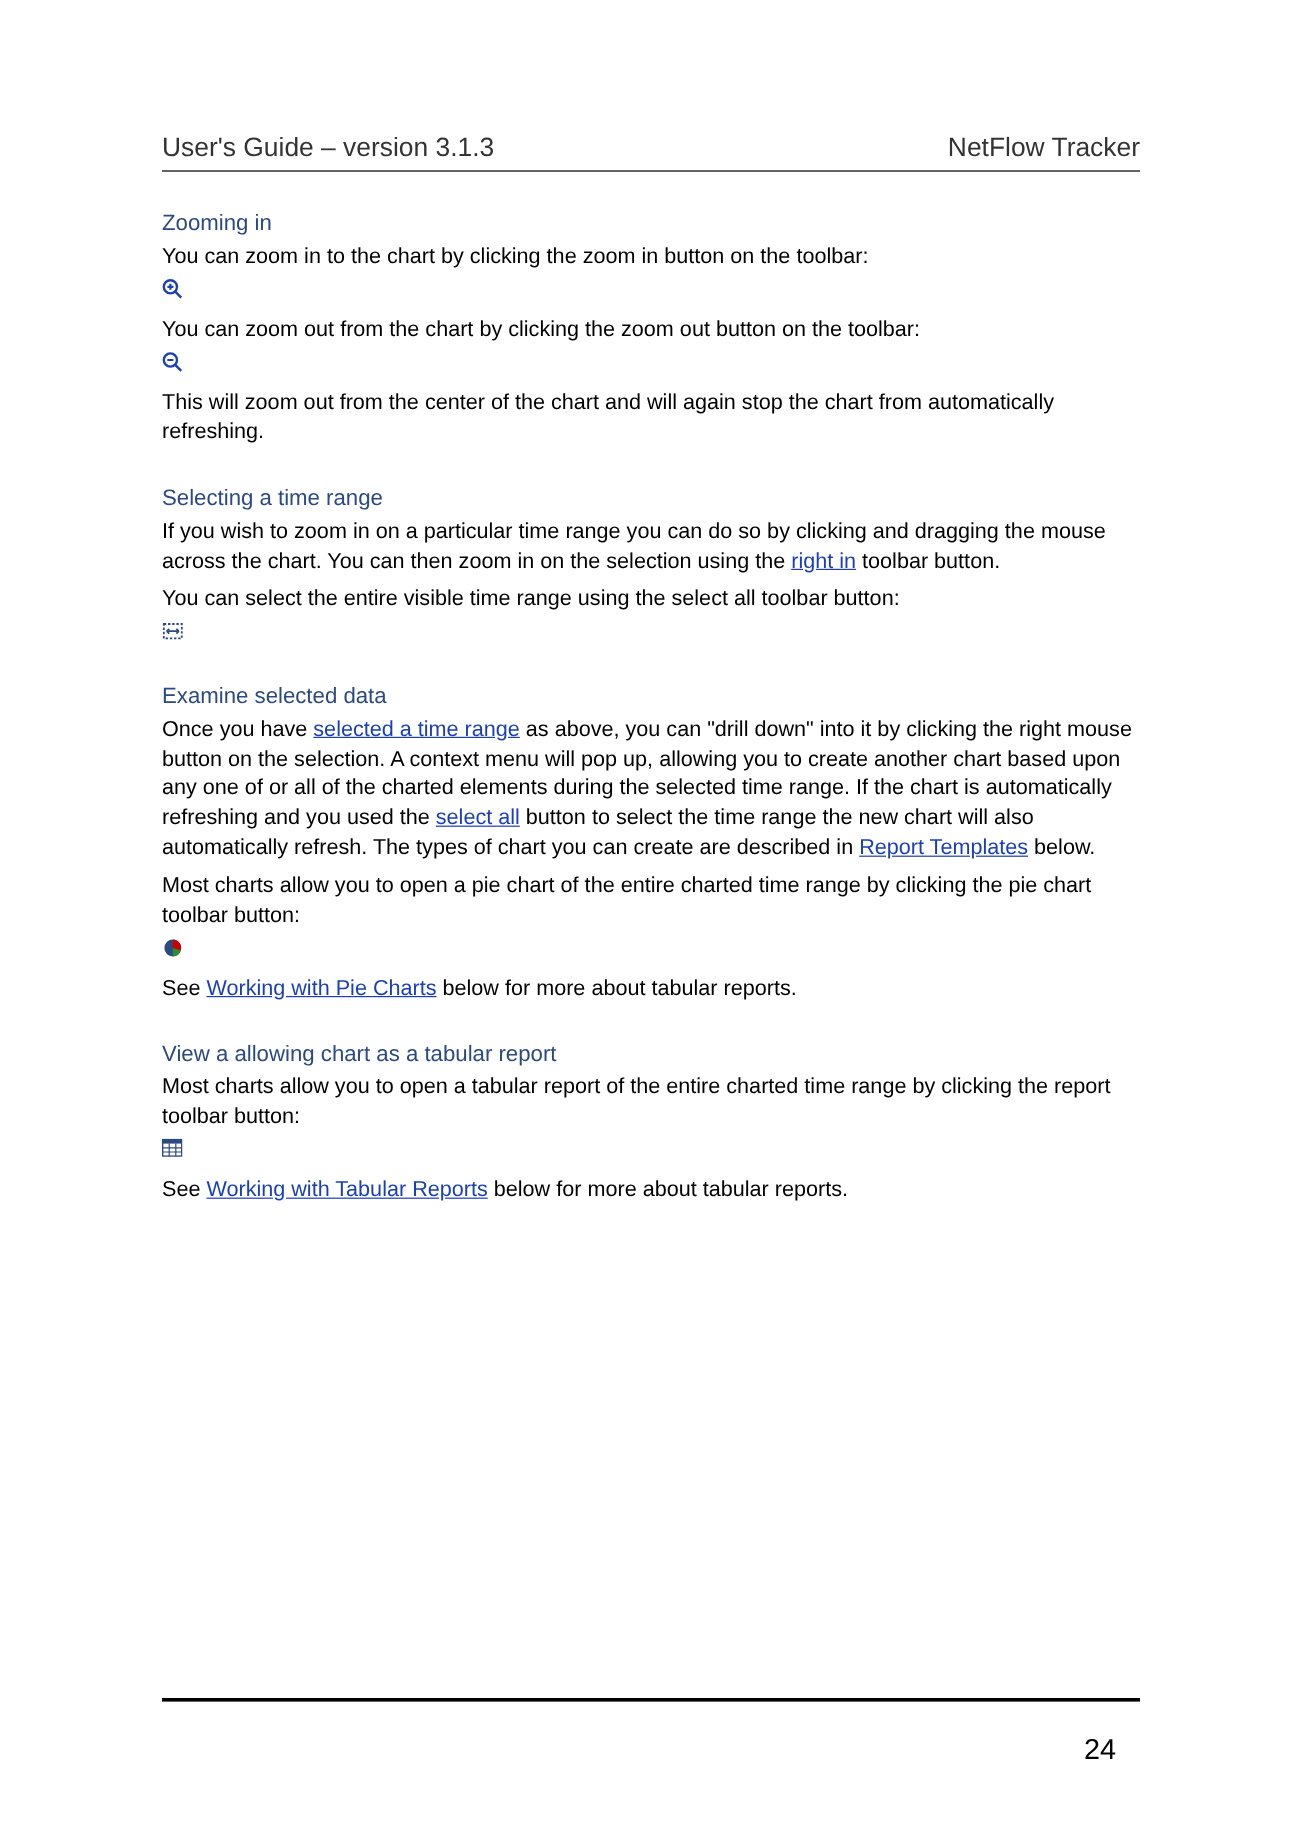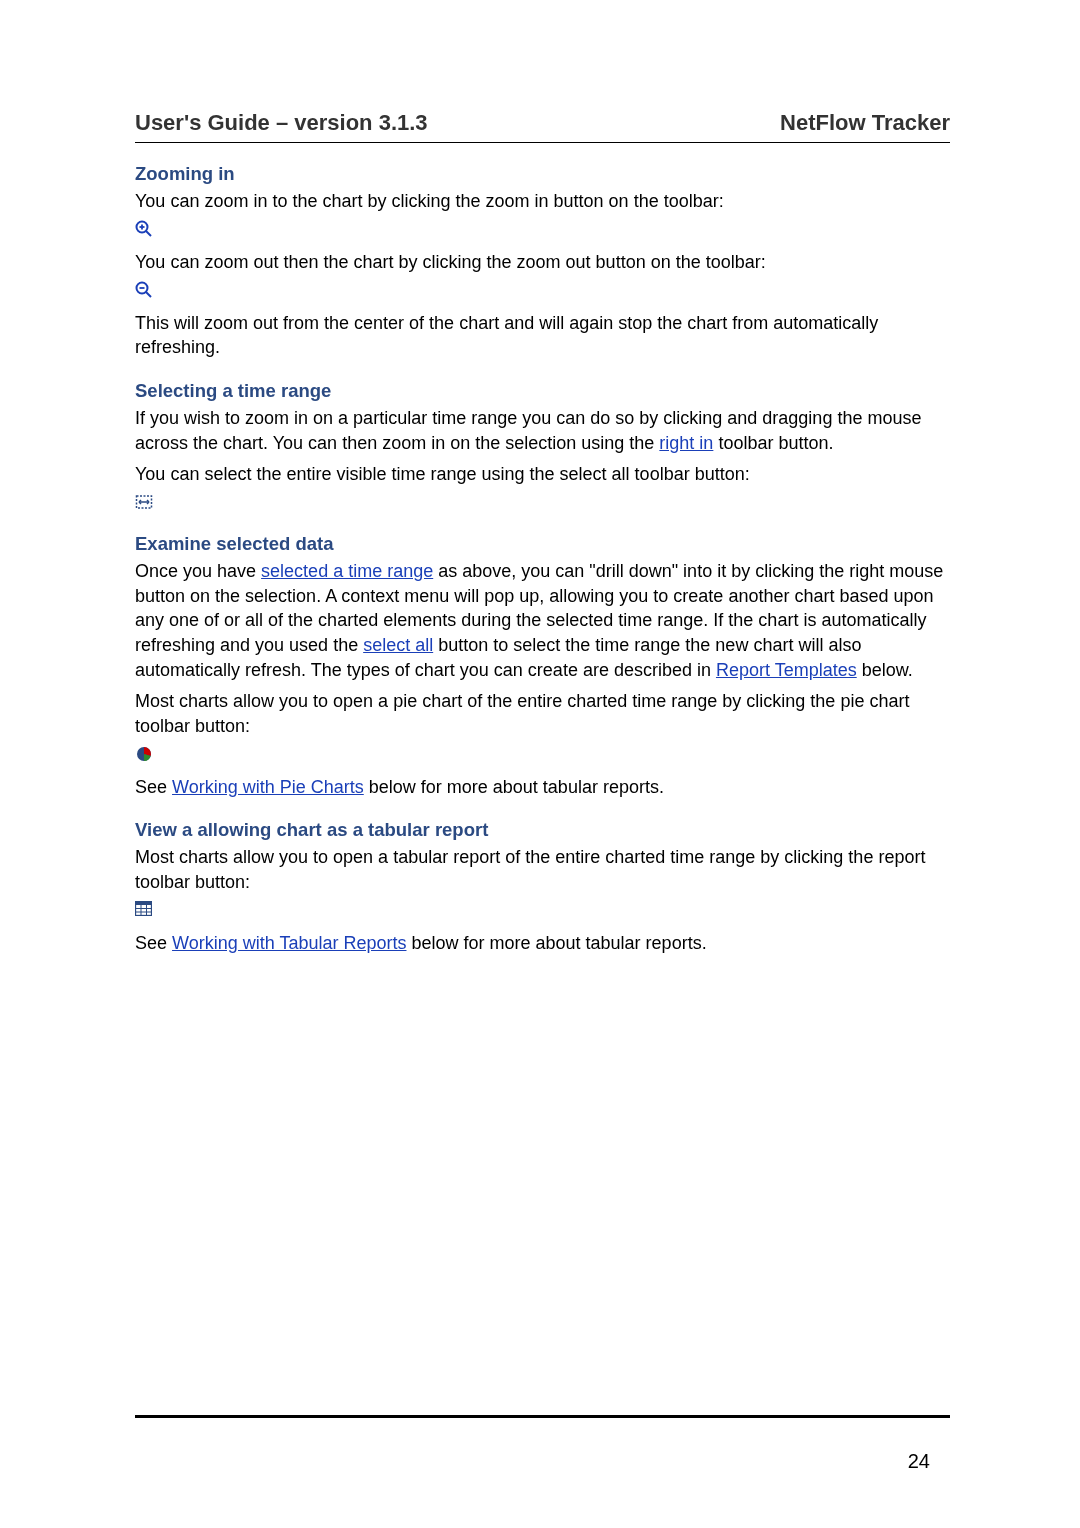--- a/index.html
+++ b/index.html
@@ -18,27 +18,26 @@
   }
   .header-row {
     display: flex;
     justify-content: space-between;
     align-items: baseline;
     font-size: 22px;
     color: #333;
     padding-bottom: 6px;
     border-bottom: 1.5px solid #000;
     margin-bottom: 18px;
-    font-weight: bold;
   }
   .section-title {
     color: #2b4a82;
-    font-weight: bold;
+    font-weight: normal;
     font-size: 18.5px;
-    margin-top: 20px;
+    margin-top: 32px;
     margin-bottom: 4px;
   }
   .body-text {
     font-size: 18px;
     line-height: 1.38;
     color: #000;
     margin-bottom: 6px;
   }
   a.link {
     color: #1a3fb8;
@@ -56,21 +55,21 @@
     position: absolute;
     left: 135px;
     right: 130px;
     bottom: 110px;
     border-top: 3px solid #000;
   }
   .page-number {
     position: absolute;
     right: 150px;
     bottom: 55px;
-    font-size: 20px;
+    font-size: 24px;
     color: #000;
   }
 </style>
 </head>
 <body>
 
 <div class="page">
 
   <div class="header-row">
     <span>User's Guide – version 3.1.3</span>
@@ -83,21 +82,21 @@
     <span class="icon">
       <svg width="18" height="18" viewBox="0 0 18 18">
         <circle cx="7" cy="7" r="5.5" fill="none" stroke="#1a3fb8" stroke-width="2"></circle>
         <line x1="11" y1="11" x2="16" y2="16" stroke="#1a3fb8" stroke-width="2"></line>
         <line x1="7" y1="4.5" x2="7" y2="9.5" stroke="#1a3fb8" stroke-width="1.8"></line>
         <line x1="4.5" y1="7" x2="9.5" y2="7" stroke="#1a3fb8" stroke-width="1.8"></line>
       </svg>
     </span>
   </div>
 
-  <div class="body-text">You can zoom out then the chart by clicking the zoom out button on the toolbar:</div>
+  <div class="body-text">You can zoom out from the chart by clicking the zoom out button on the toolbar:</div>
   <div class="icon-row">
     <span class="icon">
       <svg width="18" height="18" viewBox="0 0 18 18">
         <circle cx="7" cy="7" r="5.5" fill="none" stroke="#1a3fb8" stroke-width="2"></circle>
         <line x1="11" y1="11" x2="16" y2="16" stroke="#1a3fb8" stroke-width="2"></line>
         <line x1="4.5" y1="7" x2="9.5" y2="7" stroke="#1a3fb8" stroke-width="1.8"></line>
       </svg>
     </span>
   </div>
   <div class="body-text">This will zoom out from the center of the chart and will again stop the chart from automatically refreshing.</div>

